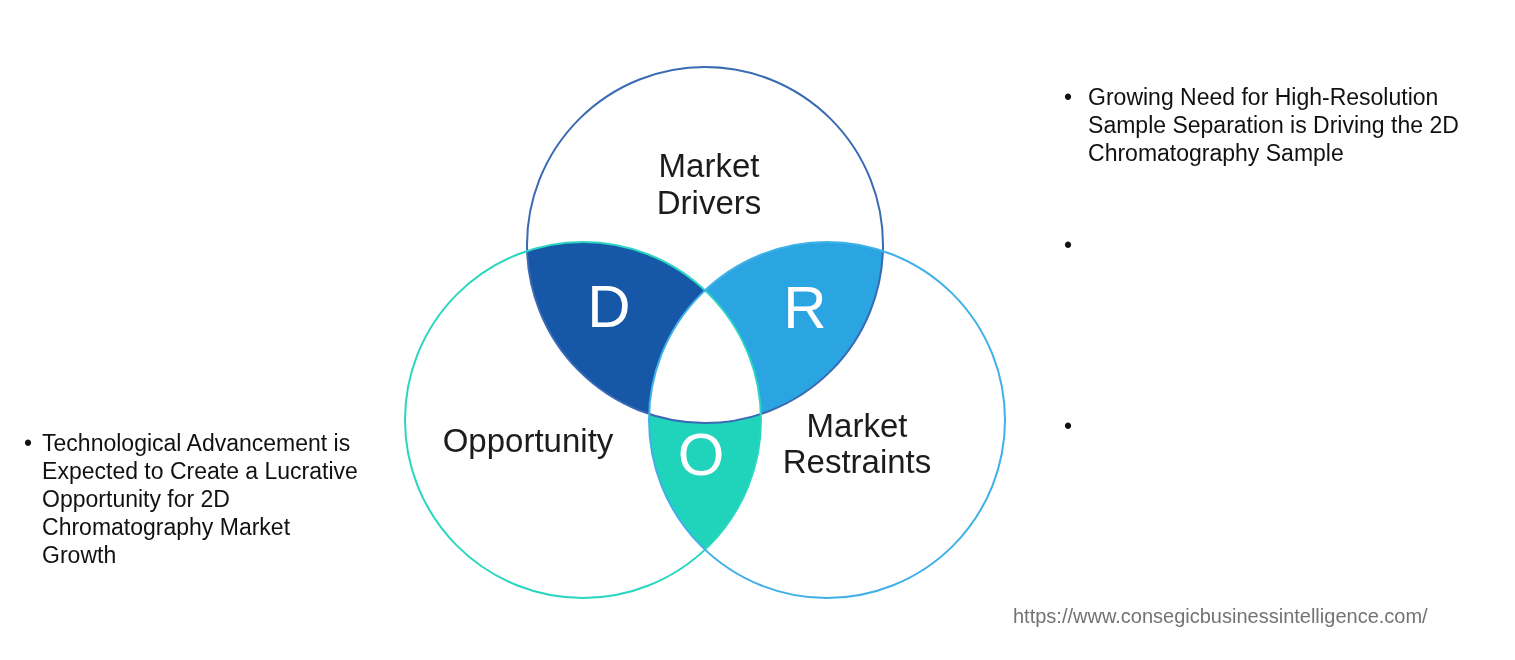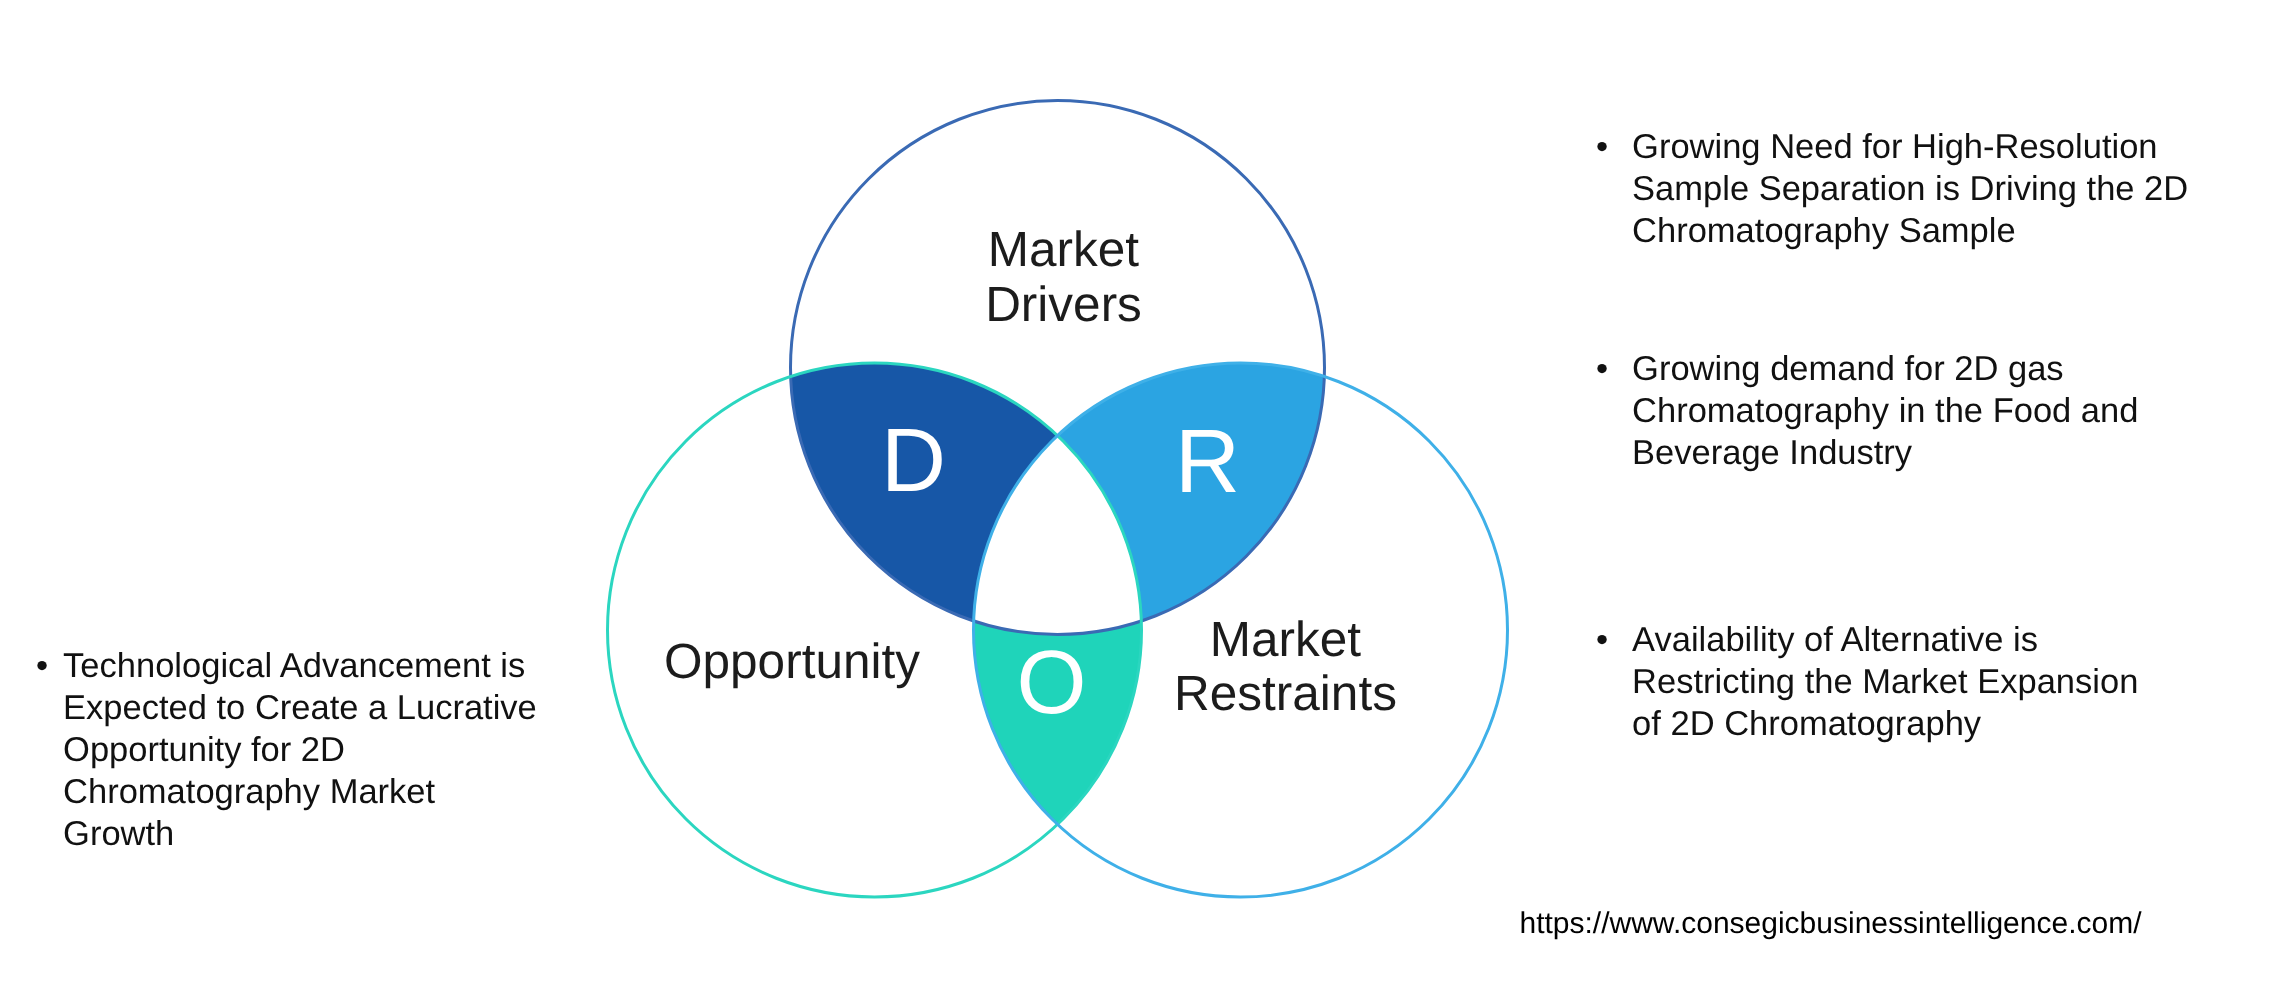--- a/index.html
+++ b/index.html
@@ -51,21 +51,21 @@
   .right-note .dot { margin-right: 16px; }
   #right-note-1 { top: 83px; }
   #right-note-2 { top: 231px; }
   #right-note-3 { top: 412px; }
   
   #footer-url {
     position: absolute;
     left: 1013px;
     top: 605px;
     font-size: 20px;
-    color: #000000;
+    color: #737373;
     text-decoration: none;
     cursor: pointer;
   }
 </style>
 </head>
 <body>
 
 <div id="canvas">
 
   <svg id="venn-svg" viewBox="400 60 610 540" xmlns="http://www.w3.org/2000/svg">
@@ -121,26 +121,20 @@
   </div>
 
   <div class="note right-note" id="right-note-1">
     <span class="dot">•</span>
     <div class="txt">Growing Need for High-Resolution
 Sample Separation is Driving the 2D
 Chromatography Sample</div>
   </div>
   <div class="note right-note" id="right-note-2">
     <span class="dot">•</span>
-    <div class="txt">Growing demand for 2D gas
-Chromatography in the Food and
-Beverage Industry</div>
   </div>
   <div class="note right-note" id="right-note-3">
     <span class="dot">•</span>
-    <div class="txt">Availability of Alternative is
-Restricting the Market Expansion
-of 2D Chromatography</div>
   </div>
 
   <div id="footer-url">https://www.consegicbusinessintelligence.com/</div>
 
 </div>
 
 </body></html>

